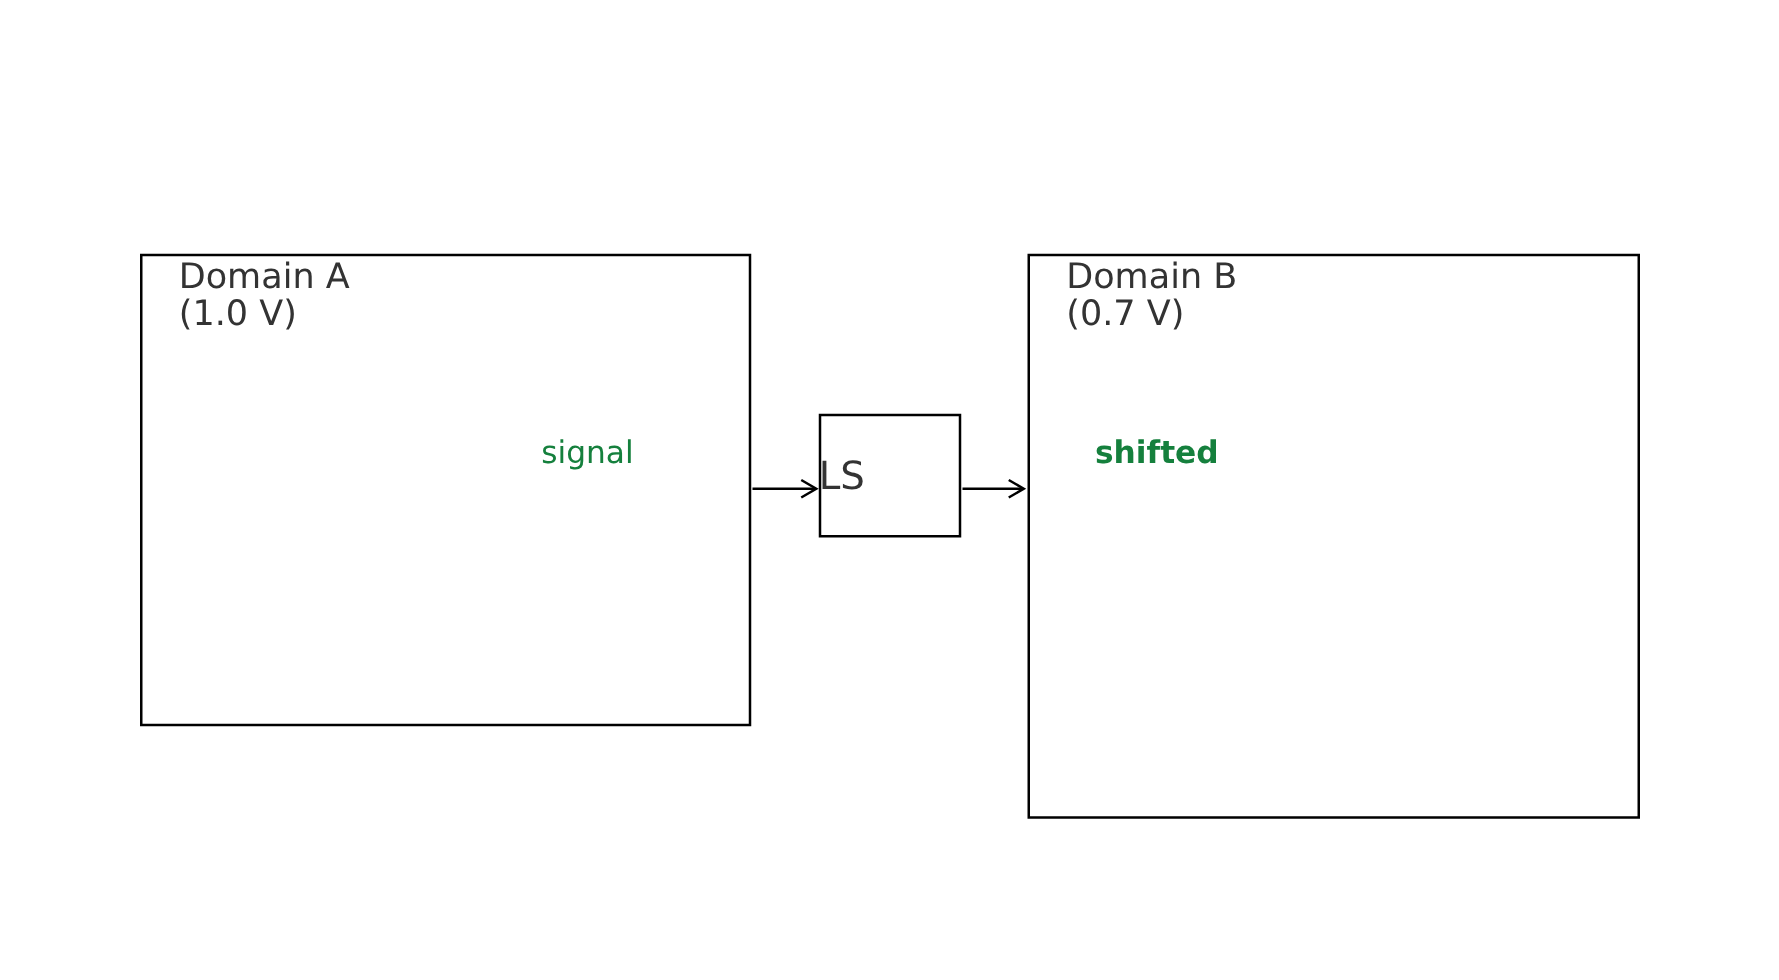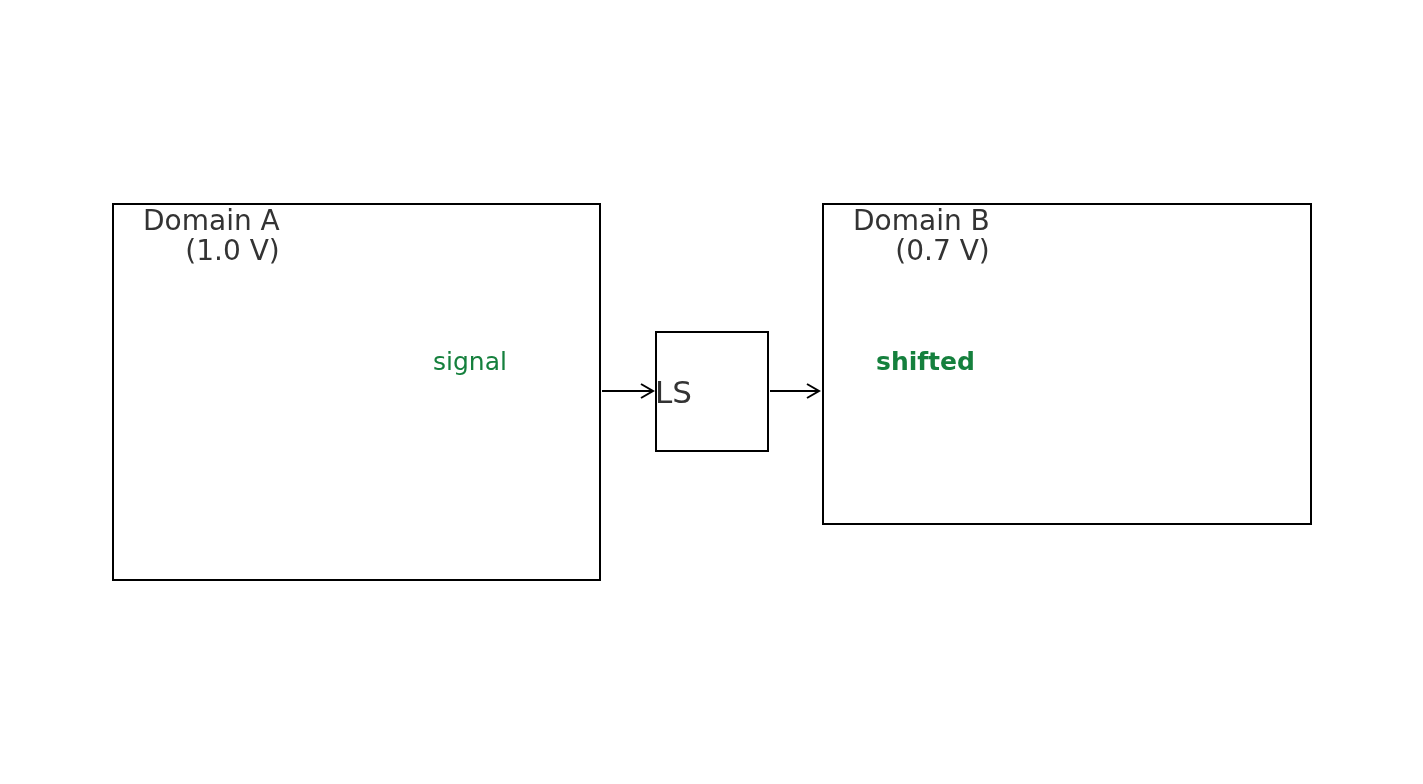--- a/index.html
+++ b/index.html
@@ -11,31 +11,30 @@
     height: 784px;
     background: #ffffff;
     font-family: "DejaVu Sans", "Liberation Sans", sans-serif;
     overflow: hidden;
   }
   #canvas {
     position: relative;
     width: 1423px;
     height: 784px;
     background: #ffffff;
-    text-align: right;
   }
   .box {
     position: absolute;
     box-sizing: border-box;
     border: 2px solid #000000;
     background: #ffffff;
   }
   .domain-a { left: 112px; top: 203px; width: 489px; height: 378px; }
-  .domain-b { left: 822px; top: 203px; width: 490px; height: 322px; }
-  .ls-box   { left: 655px; top: 331px; width: 114px; height: 121px;
+  .domain-b { left: 822px; top: 203px; width: 490px; height: 452px; }
+  .ls-box   { left: 655px; top: 331px; width: 114px; height: 99px;
               display: flex; align-items: center; }
   .domain-header {
     position: absolute;
     left: 29px;
     top: 1px;
     color: #333333;
     font-size: 28px;
     line-height: 30px;
     white-space: nowrap;
   }

